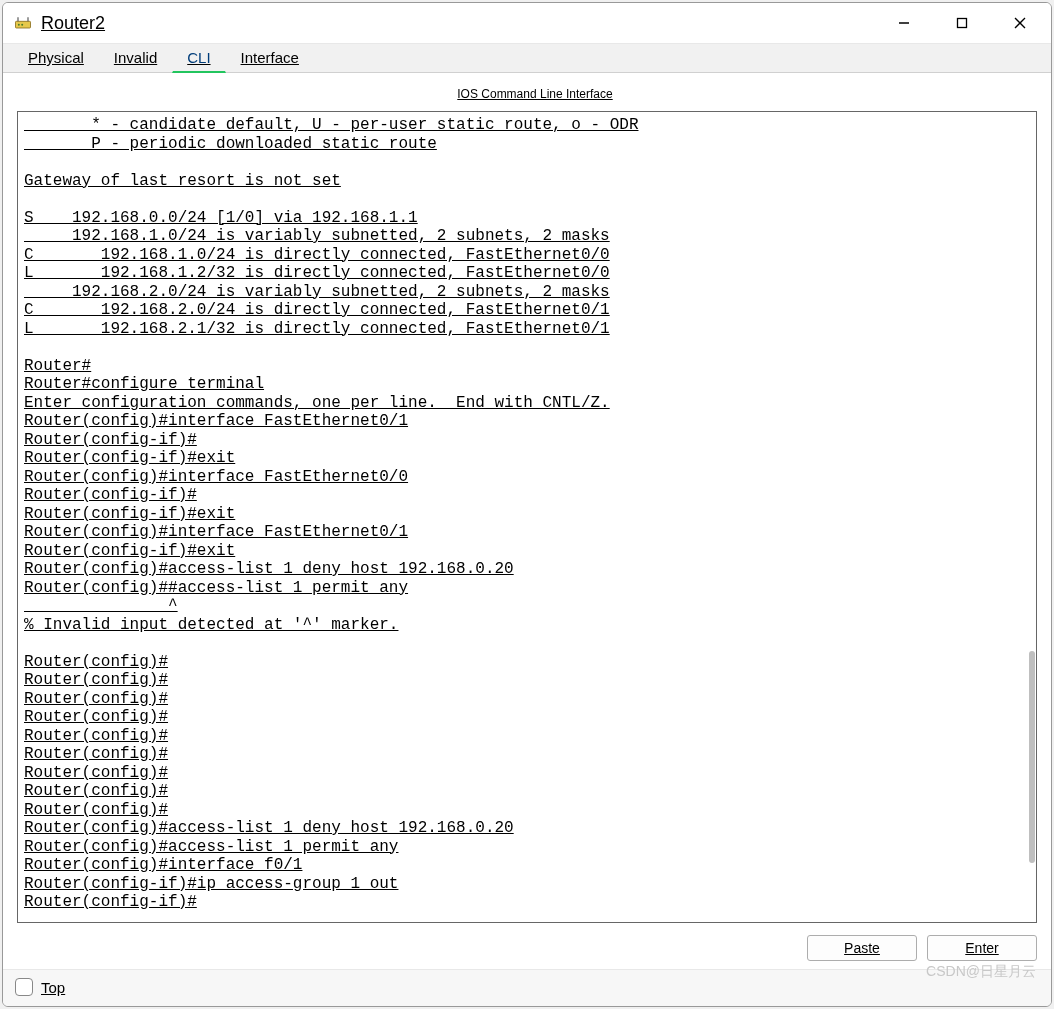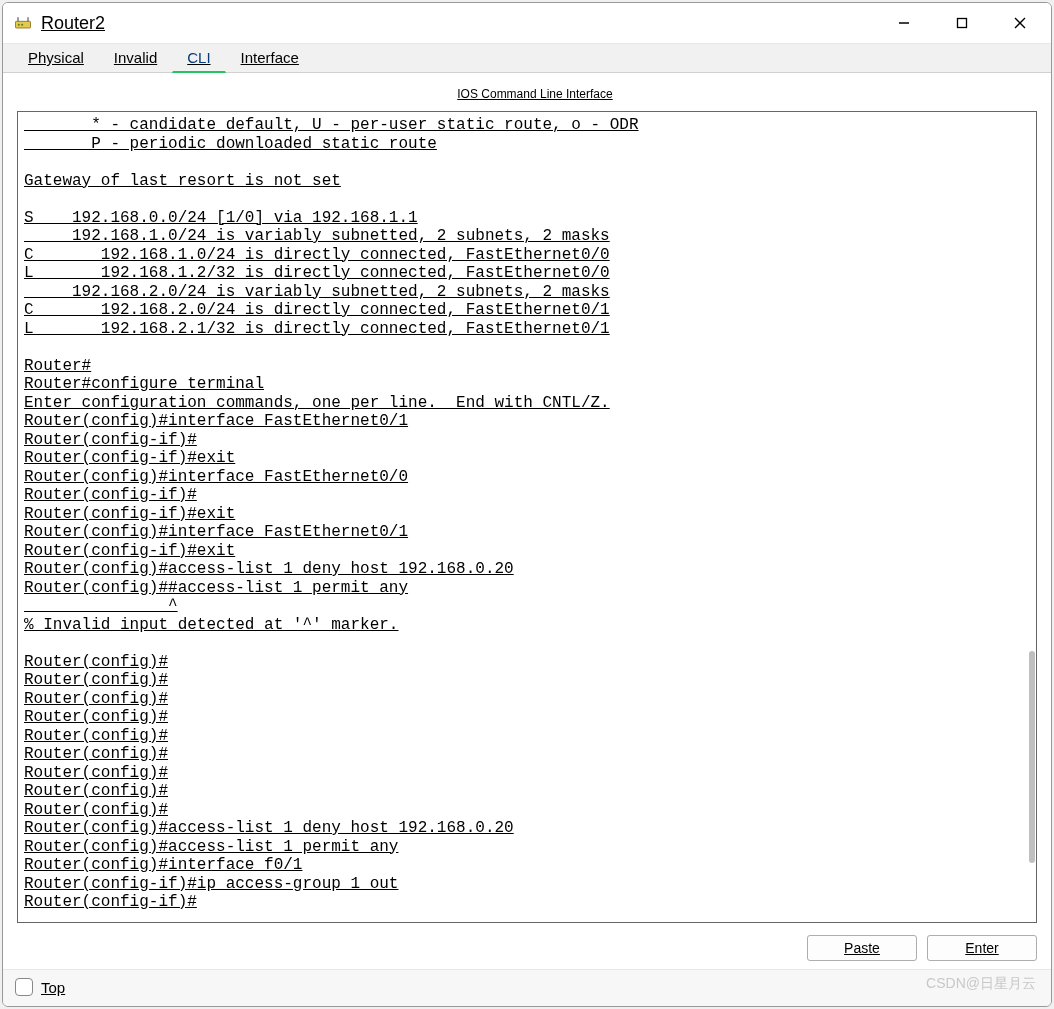--- a/index.html
+++ b/index.html
@@ -147,21 +147,21 @@
       margin-right: 8px;
       background: #fff;
     }
     .bottom-label {
       font-size: 15px;
       color: #000;
     }
     .watermark {
       position: absolute;
       right: 18px;
-      bottom: 16px;
+      bottom: 28px;
       color: #c8c8c8;
       font-size: 14px;
       pointer-events: none;
     }
   </style>
 </head>
 <body>
 
 <div class="window">
   <div class="titlebar">

